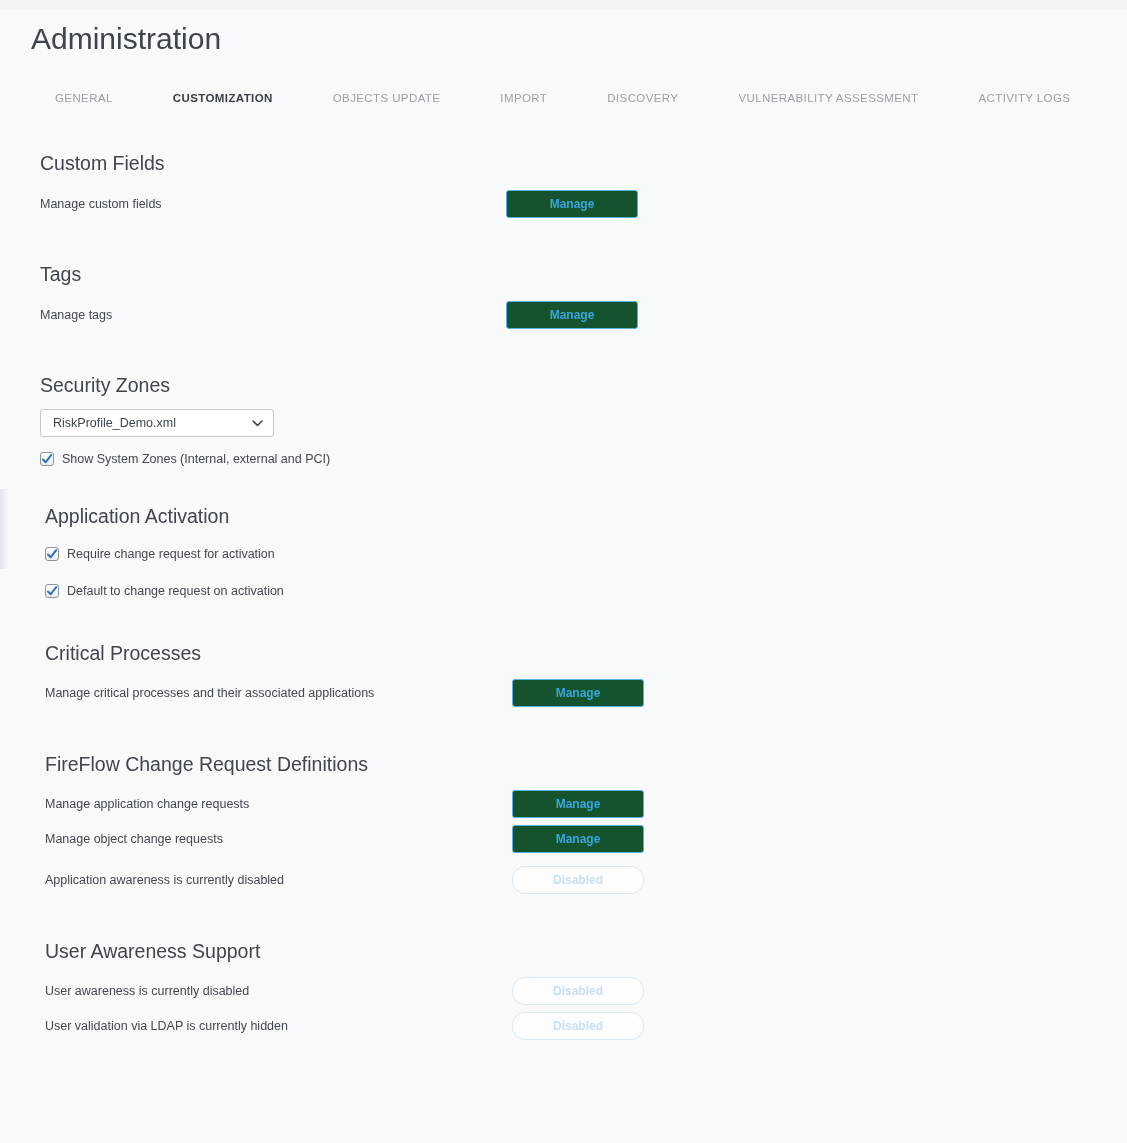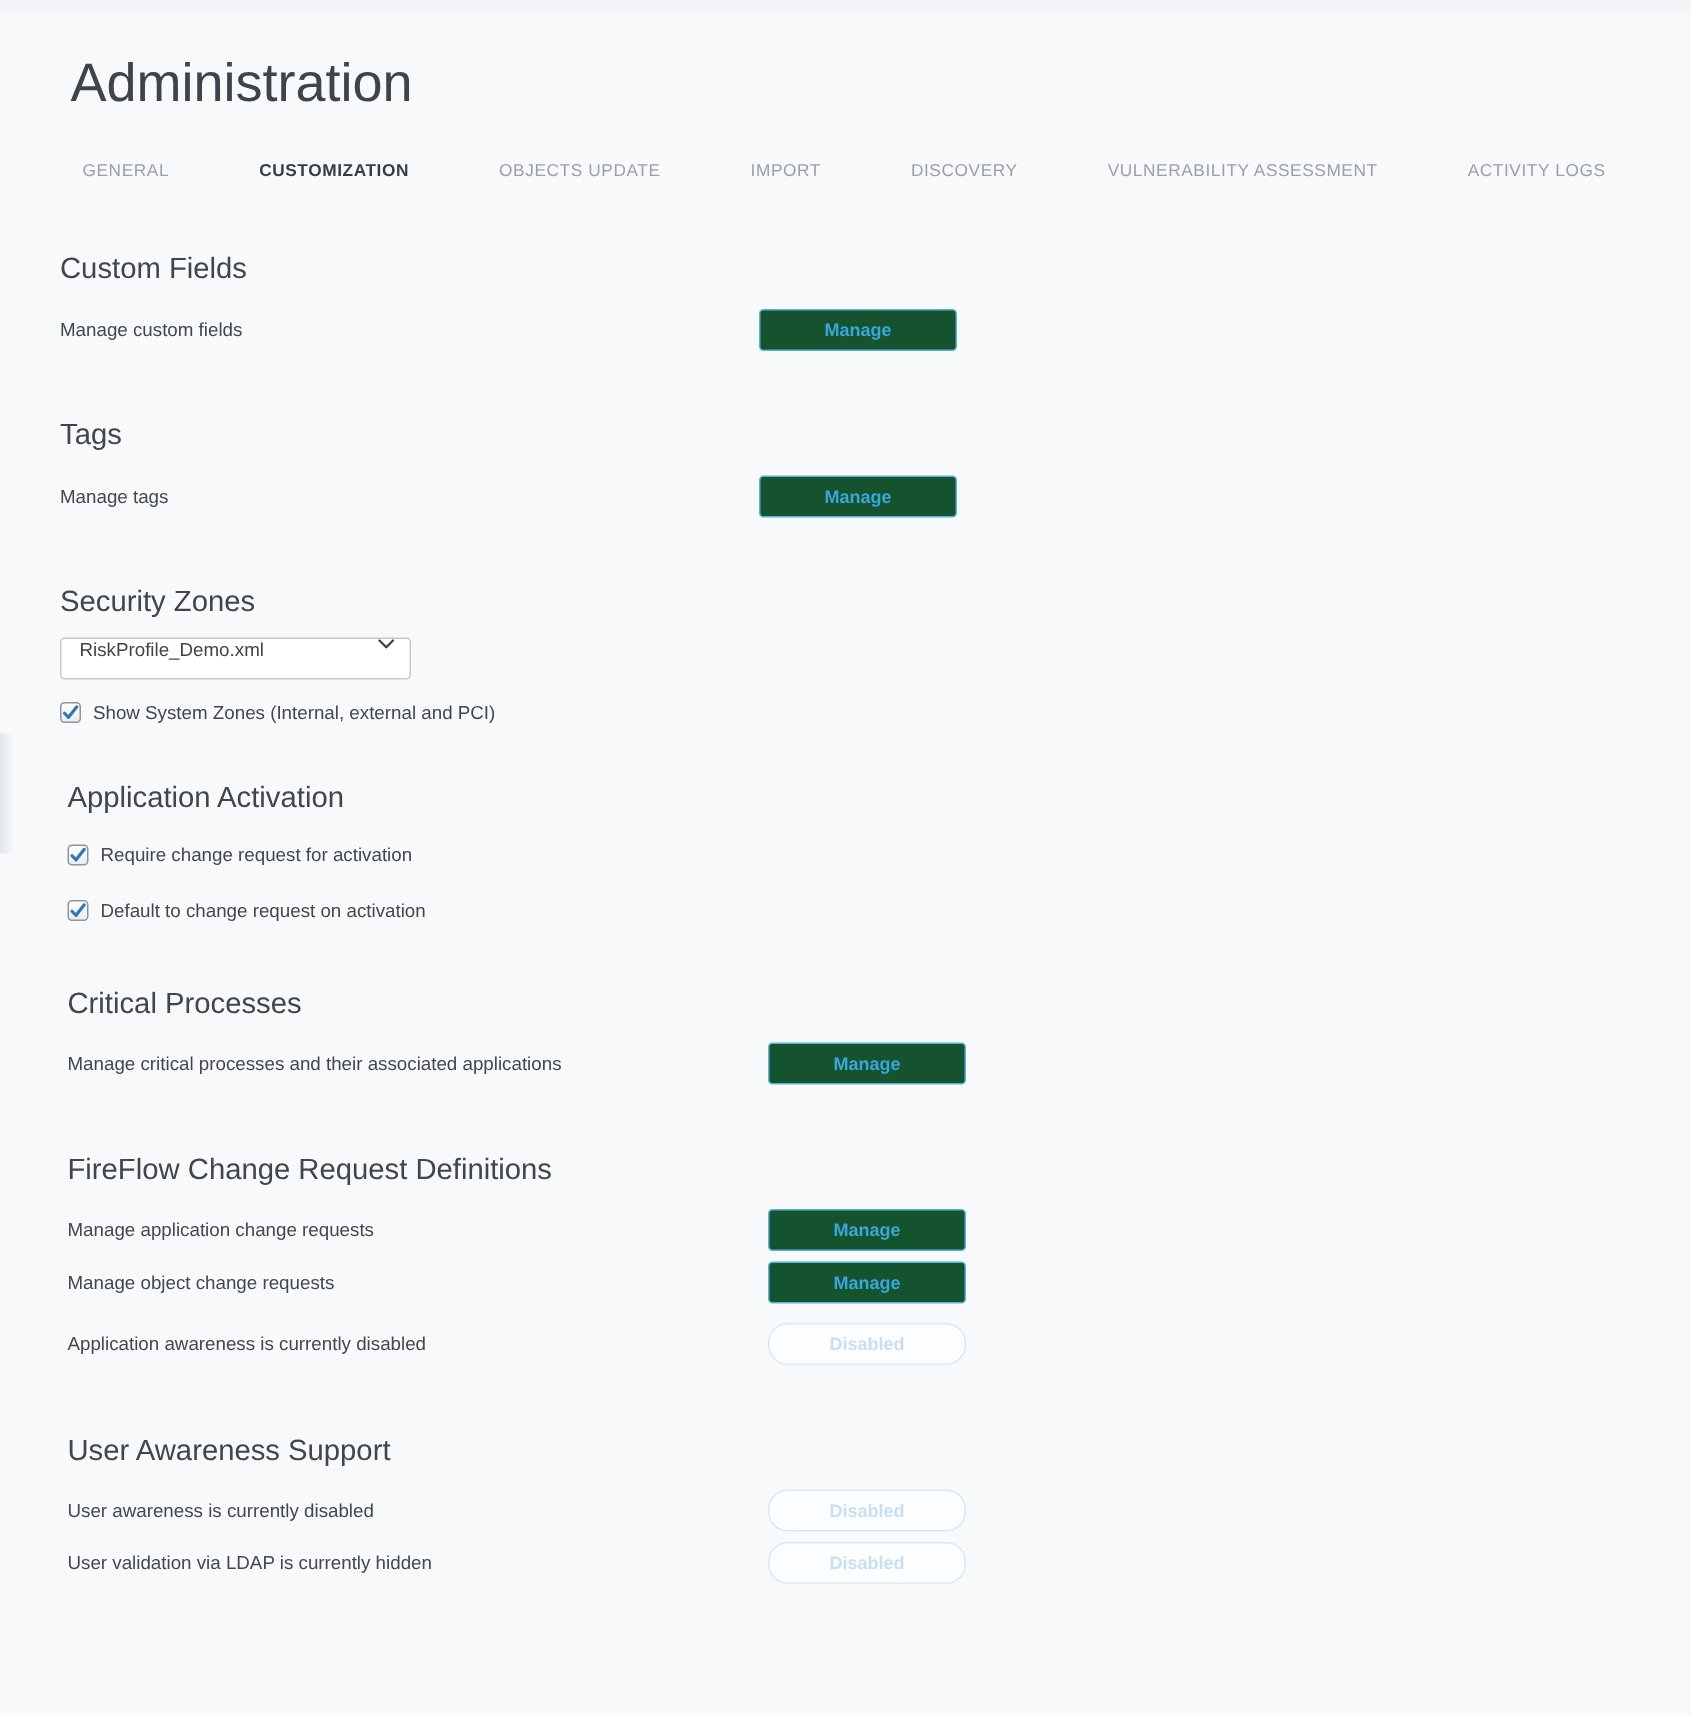--- a/index.html
+++ b/index.html
@@ -14,22 +14,22 @@
   }
   .topband {
     position: absolute; top: 0; left: 0; right: 0; height: 9px;
     background: #f2f4f7;
   }
   .scroll-shadow {
     position: absolute; left: 0; top: 489px; width: 9px; height: 80px;
     background: linear-gradient(to right, rgba(222,226,233,0.85), rgba(222,226,233,0));
   }
   h1.page-title {
-    margin: 16px; padding: 23px 0 0 31px;
-    font-size: 36px; line-height: 32px;
+    margin: 0; padding: 23px 0 0 31px;
+    font-size: 30px; line-height: 32px;
     font-weight: 400; color: #3d444b;
   }
   .tabs {
     display: flex; gap: 60px;
     padding-left: 55px; margin-top: 37px;
     align-items: baseline;
   }
   .tab {
     font-size: 11.5px; letter-spacing: 0.4px;
     color: #99a0a8; cursor: pointer; white-space: nowrap;
@@ -66,21 +66,21 @@
   .btn.disabled {
     border-color: #d8e9f5; color: #c9dff0; background: #fcfdff;
     cursor: default;
     border-radius: 13px;
   }
 
   .select {
     width: 234px; height: 28px;
     background: #ffffff;
     border: 1px solid #c6cacf; border-radius: 3px;
-    display: flex; align-items: flex-start;
+    display: flex; align-items: center;
     padding: 0 10px 0 12px;
     font-size: 12.5px; color: #3e454c;
     cursor: pointer; flex: 0 0 auto;
   }
   .select .sval { flex: 1; }
 
   .cbrow { display: flex; align-items: center; height: 16px; cursor: pointer; }
   .cb {
     width: 14px; height: 14px;
     border: 1px solid #8d949b; border-radius: 3px;

